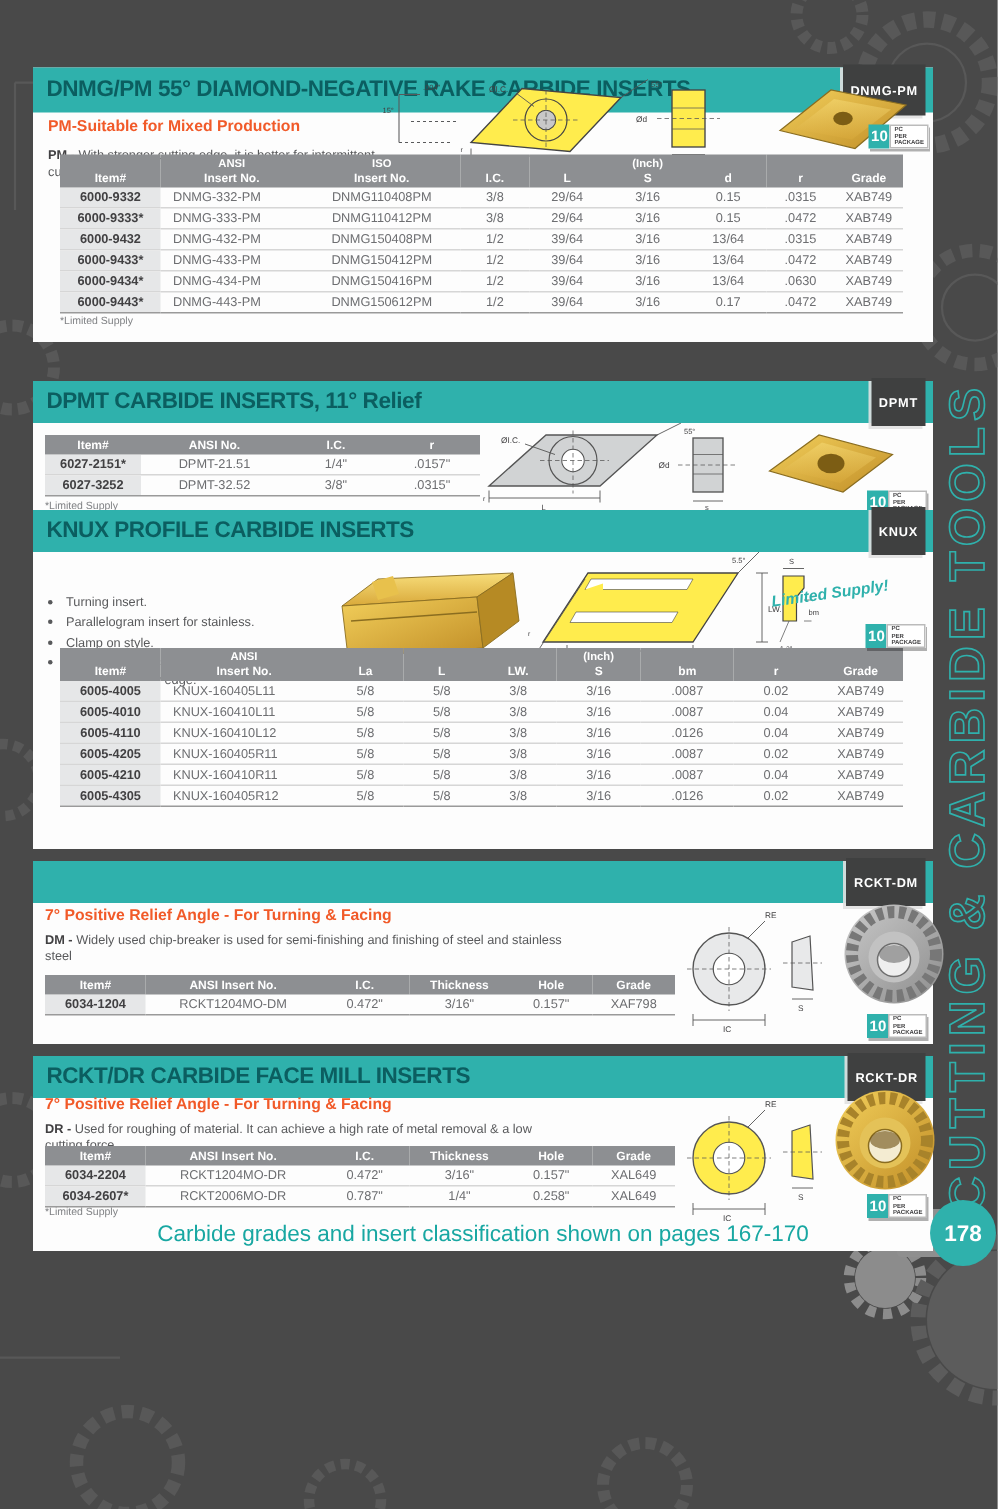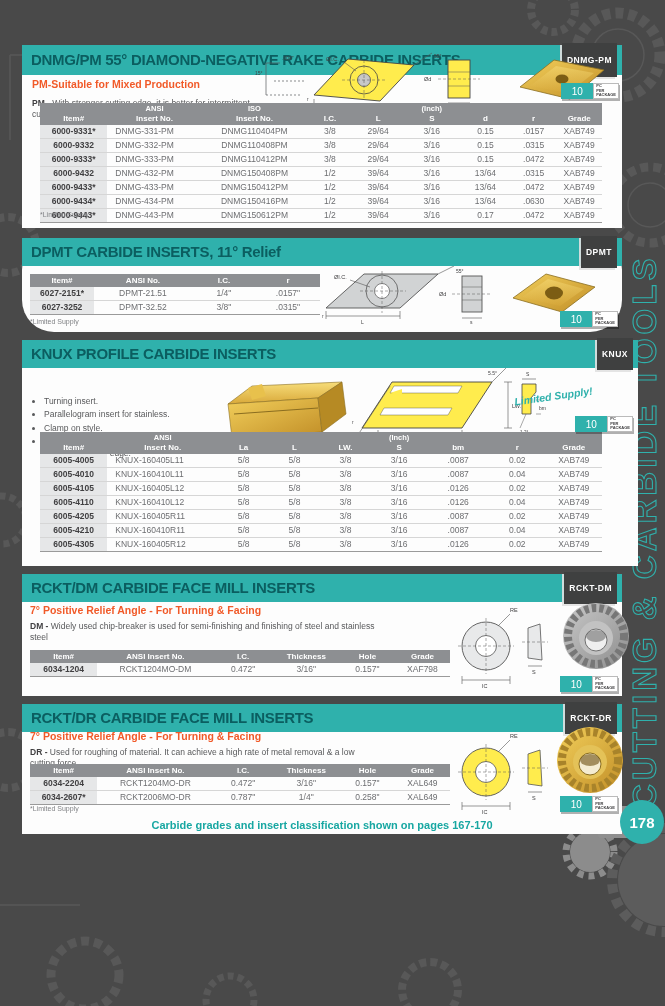--- a/index.html
+++ b/index.html
@@ -5,22 +5,22 @@
   html,body{margin:0;padding:0;}
   body{font-family:"Liberation Sans",sans-serif;}
   .page{position:relative;width:665px;height:1006px;background:#494949;overflow:hidden;}
 
   
   .bg-deco{position:absolute;left:0;top:0;z-index:0;}
 
   
   .card{position:absolute;left:22px;width:600px;background:#fdfdfd;z-index:2;}
   .card1{top:45px;height:183px;}
-  .card2{top:238px;height:94px;border-radius:32px;}
-  .card3{top:340px;height:226px;padding-left:16px;}
+  .card2{top:254px;height:94px;}
+  .card3{top:340px;height:226px;}
   .card4{top:574px;height:122px;}
   .card5{top:704px;height:130px;}
 
   .bar{position:absolute;left:0;right:0;top:0;height:28px;line-height:28px;background:#2fb1ac;}
   .card1 .bar{height:30px;line-height:30px;}
   .bar-title{padding-left:9px;font-size:15px;font-weight:800;letter-spacing:-0.3px;color:#0b5e60;white-space:nowrap;}
   .tag{position:absolute;right:5px;top:50%;transform:translateY(-50%);background:#3f4040;color:#fff;
        font-size:8.5px;font-weight:bold;letter-spacing:.5px;padding:2px 5px;box-shadow:-2px 2px 0 rgba(225,225,225,.9);}
 
   .sub{position:absolute;color:#f15a29;font-size:10.5px;font-weight:bold;white-space:nowrap;}
@@ -52,21 +52,21 @@
   .t-knux th:nth-child(3),.t-knux th:nth-child(4),.t-knux th:nth-child(5){width:9%;}
   .t-knux th:nth-child(6){width:10%;} .t-knux th:nth-child(7){width:11%;}
   .t-knux th:nth-child(8),.t-knux th:nth-child(9){width:10%;}
   .t-dpmt th:nth-child(1){width:22%;} .t-dpmt th:nth-child(2){width:34%;}
   .t-dpmt th:nth-child(3),.t-dpmt th:nth-child(4){width:22%;}
   .t-rckt th:nth-child(1){width:16%;} .t-rckt th:nth-child(2){width:28%;}
   .t-rckt th:nth-child(3){width:14%;} .t-rckt th:nth-child(4){width:16%;}
   .t-rckt th:nth-child(5),.t-rckt th:nth-child(6){width:13%;}
 
   .foot-note{position:absolute;font-size:7px;color:#808285;}
-  .footer-note{position:absolute;font-size:11px;font-weight:bold;color:#18a7a2;}
+  .footer-note{position:absolute;font-size:15px;font-weight:normal;color:#18a7a2;}
 
   
   .card1 .sub{left:10px;top:33px;}
   .card1 .desc{left:10px;top:53px;width:240px;}
   .card1 .diag{position:absolute;left:230px;top:6px;}
   .card1 .photo{position:absolute;left:494px;top:10px;}
   .card1 .pkg{right:3px;top:38px;}
   .card1 .tbl{left:18px;top:58px;width:562px;}
   .card1 .foot-note{left:18px;top:166px;}
 
@@ -94,21 +94,21 @@
   .card5 .desc{left:8px;top:43px;width:350px;}
   .card5 .tbl{left:8px;top:60px;width:420px;}
   .card5 .foot-note{left:8px;top:101px;}
   .card5 .footer-note{left:0;right:0;bottom:3px;text-align:center;}
   .card5 .diag{position:absolute;left:432px;top:24px;}
   .card5 .photo{position:absolute;left:528px;top:18px;}
   .card5 .pkg{right:4px;bottom:22px;}
 
   
   .pkg{position:absolute;display:flex;height:16px;box-shadow:1px 2px 0 rgba(0,0,0,.3);z-index:3;}
-  .pkg-n{background:#2fb1ac;color:#fff;font-weight:400;font-size:10px;width:32px;display:flex;align-items:center;justify-content:center;}
+  .pkg-n{background:#2fb1ac;color:#fff;font-weight:700;font-size:10px;width:14px;display:flex;align-items:center;justify-content:center;}
   .pkg-t{background:#fff;display:flex;flex-direction:column;justify-content:center;font-size:4px;line-height:1.2;
          font-weight:bold;color:#414042;padding:0 2px;border:.5px solid #bbb;}
 
   
   .side-text{position:absolute;left:626px;top:808px;width:500px;transform:rotate(-90deg);transform-origin:0 0;
              font-size:33px;font-weight:700;letter-spacing:4px;color:transparent;
              -webkit-text-stroke:1.1px #2fb1ac;z-index:1;white-space:nowrap;}
   .page-tab{position:absolute;left:598px;top:806px;width:34px;height:32px;background:#8f8f8f;border-radius:3px;z-index:2;}
   .page-bubble{position:absolute;left:620px;top:800px;width:44px;height:44px;border-radius:50%;background:#2fb1ac;
                display:flex;align-items:center;justify-content:center;color:#fff;font-weight:bold;font-size:15px;z-index:3;}
@@ -225,31 +225,20 @@
             <th>I.C.</th>
             <th>L</th>
             <th><span class="top">(Inch)</span>S</th>
             <th>d</th>
             <th>r</th>
             <th>Grade</th>
           </tr>
         </thead>
         <tbody>
           <tr>
-            <td>6000-9331*</td>
-            <td>DNMG-331-PM</td>
-            <td>DNMG110404PM</td>
-            <td>3/8</td>
-            <td>29/64</td>
-            <td>3/16</td>
-            <td>0.15</td>
-            <td>.0157</td>
-            <td>XAB749</td>
-          </tr>
-          <tr>
             <td>6000-9332</td>
             <td>DNMG-332-PM</td>
             <td>DNMG110408PM</td>
             <td>3/8</td>
             <td>29/64</td>
             <td>3/16</td>
             <td>0.15</td>
             <td>.0315</td>
             <td>XAB749</td>
           </tr>
@@ -467,31 +456,20 @@
             <td>6005-4010</td>
             <td>KNUX-160410L11</td>
             <td>5/8</td>
             <td>5/8</td>
             <td>3/8</td>
             <td>3/16</td>
             <td>.0087</td>
             <td>0.04</td>
             <td>XAB749</td>
           </tr>
-          <tr class="group-break">
-            <td>6005-4105</td>
-            <td>KNUX-160405L12</td>
-            <td>5/8</td>
-            <td>5/8</td>
-            <td>3/8</td>
-            <td>3/16</td>
-            <td>.0126</td>
-            <td>0.02</td>
-            <td>XAB749</td>
-          </tr>
           <tr>
             <td>6005-4110</td>
             <td>KNUX-160410L12</td>
             <td>5/8</td>
             <td>5/8</td>
             <td>3/8</td>
             <td>3/16</td>
             <td>.0126</td>
             <td>0.04</td>
             <td>XAB749</td>
@@ -528,21 +506,20 @@
             <td>.0126</td>
             <td>0.02</td>
             <td>XAB749</td>
           </tr>
         </tbody>
       </table>
   </section>
 
   <section class="card card4">
     <div class="bar">
-      <span class="bar-title">RCKT/DM CARBIDE FACE MILL INSERTS</span>
       <span class="tag">RCKT-DM</span>
     </div>
     <div class="sub">7° Positive Relief Angle - For Turning &amp; Facing</div>
     <p class="desc"><b>DM -</b>
       <span>Widely used chip-breaker is used for semi-finishing and finishing of steel and stainless steel</span></p>
 
     <table class="tbl t-rckt">
         <thead>
           <tr>
             <th>Item#</th>

